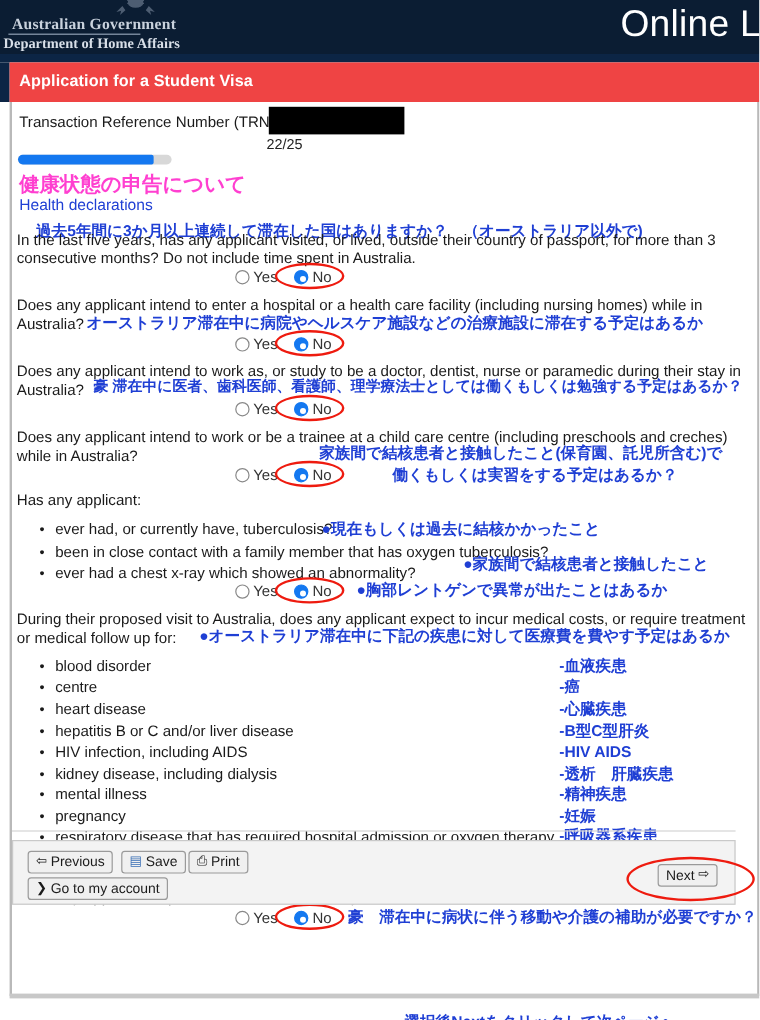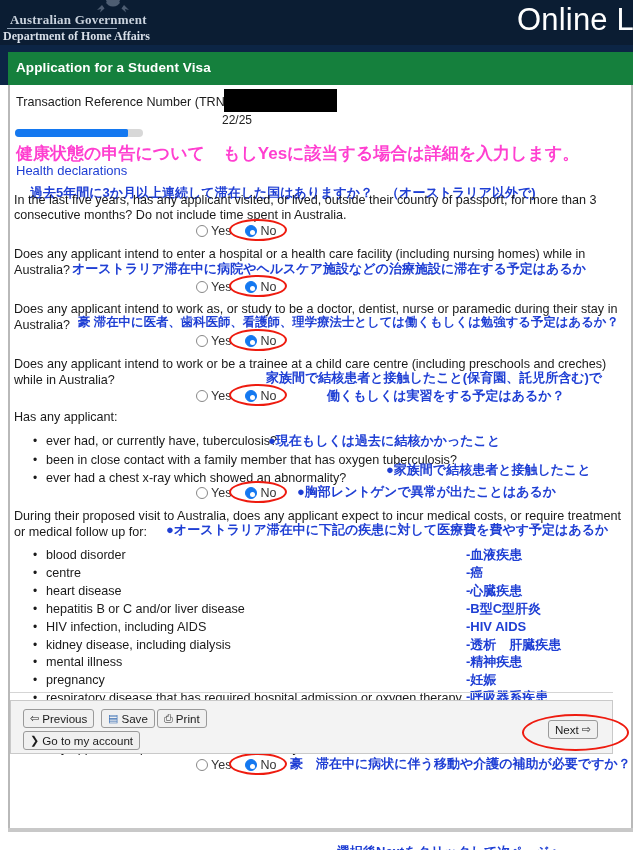--- a/index.html
+++ b/index.html
@@ -59,21 +59,21 @@
   .navy-band {
     position: absolute; left: 0; top: 45px;
     width: 633px; height: 7px;
     background: #0c2545;
   }
 
   
   .title-bar {
     position: absolute; left: 8px; top: 52px;
     width: 625px; height: 33px;
-    background: #15803d;
+    background: #ef4444;
   }
   .title-bar .t {
     position: absolute; left: 8px; top: 8px;
     color: #ffffff;
     font-size: 13.5px;
     font-weight: bold;
     letter-spacing: .1px;
   }
   .left-rail {
     position: absolute; left: 0; top: 52px;
@@ -271,21 +271,20 @@
 
   <div class="q-en" style="left:16px; top:94px;">Transaction Reference Number (TRN):</div>
   <div class="redact"></div>
   <div class="page-count">22/25</div>
 
   <div class="progress-track">
     <div class="progress-fill" style="width: 88%;"></div>
   </div>
 
   <div class="jp-pink" style="left:16px; top:142px; color:#ff3fd0;">健康状態の申告について</div>
-  <div class="jp-pink" style="left:223px; top:142px;">もしYesに該当する場合は詳細を入力します。</div>
   <div class="heading-en" style="left:16px; top:163px;">Health declarations</div>
 
   <div class="jp" style="left:30px; top:184px;">過去5年間に3か月以上連続して滞在した国はありますか？　（オーストラリア以外で)</div>
   <div class="q-en" style="left:14px; top:192px; width:605px;">In the last five years, has any applicant visited, or lived, outside their country of passport, for more than 3</div>
   <div class="q-en" style="left:14px; top:207px; width:605px;">consecutive months? Do not include time spent in Australia.</div>
   <div class="radio-row" style="left:196px; top:222px;">
     <span class="rb"></span>
     <span class="rlabel">Yes</span>
     <span class="rb on"></span>
     <span class="rlabel">No</span>

